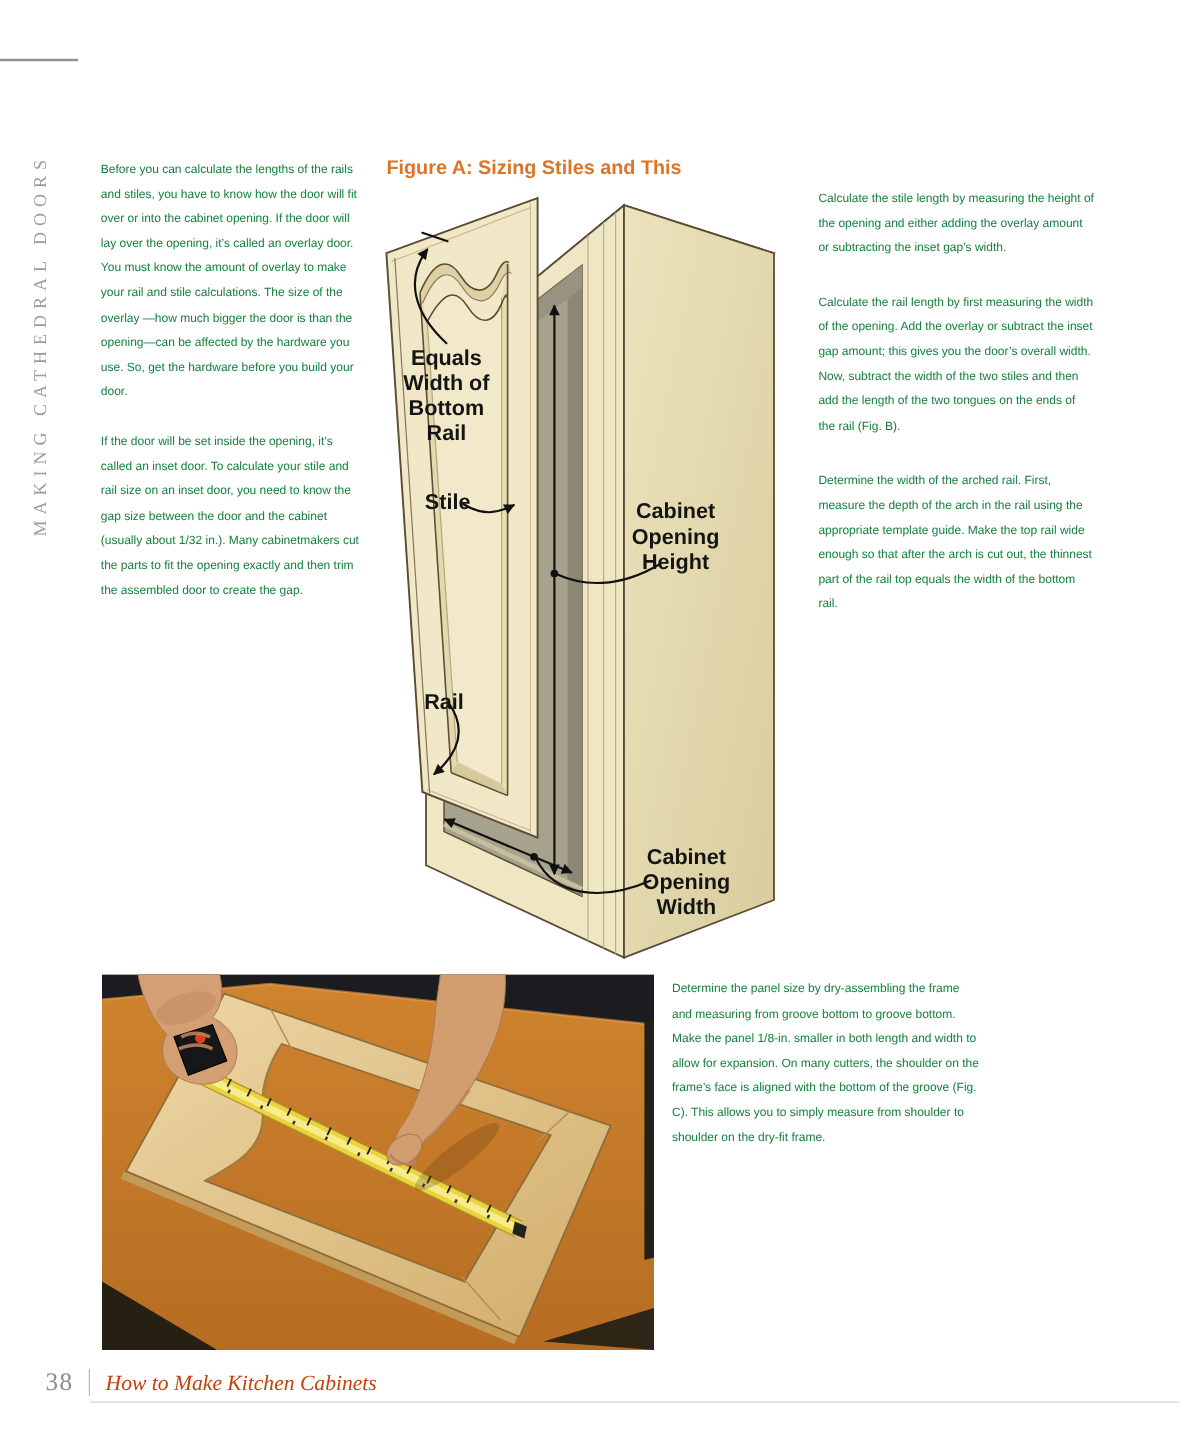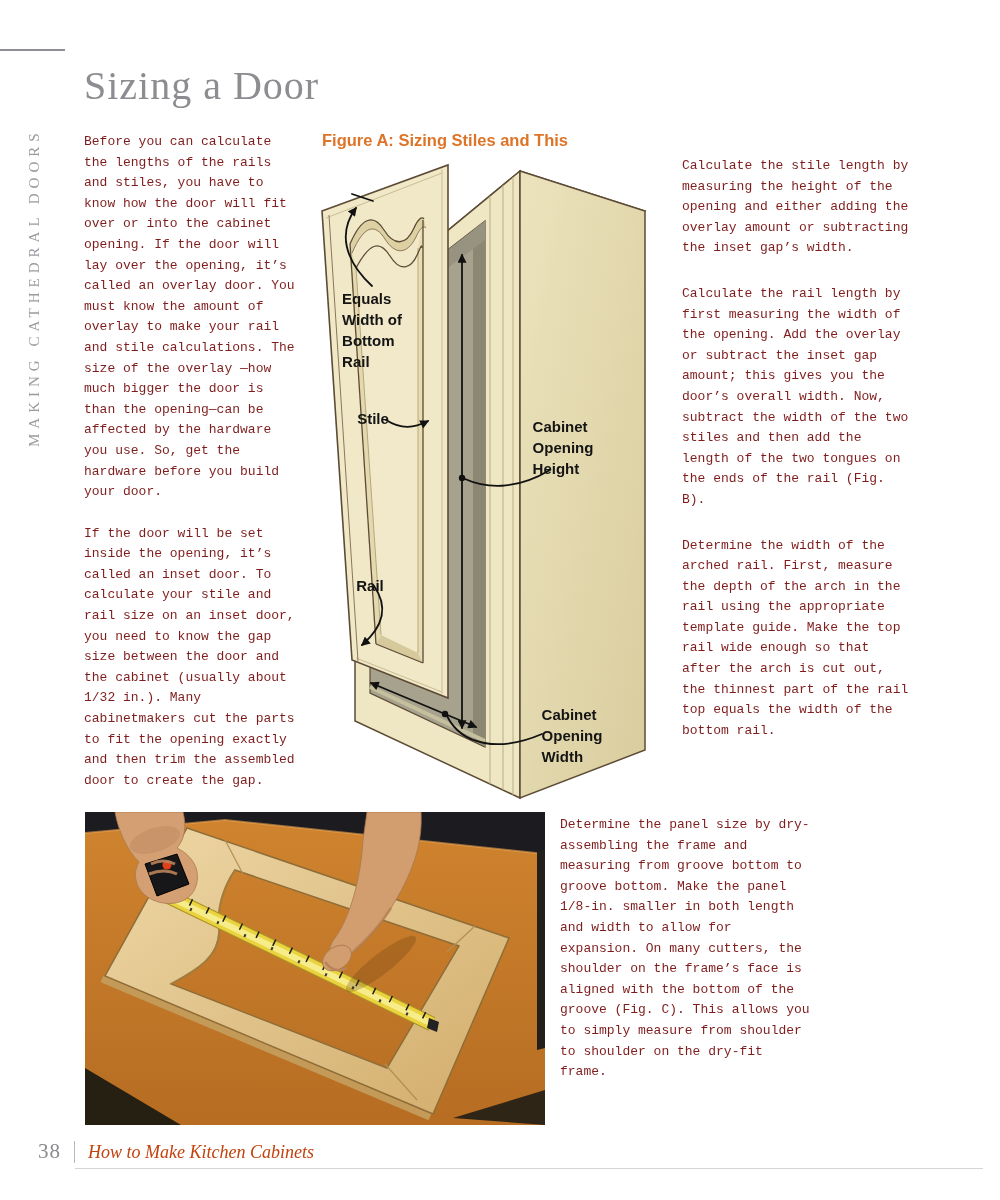--- a/index.html
+++ b/index.html
@@ -5,49 +5,48 @@
   html,body{margin:0;padding:0;background:#ffffff;}
   .page{position:relative;width:1000px;height:1200px;background:#ffffff;overflow:hidden;
         font-family:"Liberation Sans",sans-serif;color:#1a1a1a;}
   .toprule{position:absolute;left:0;top:49px;width:65px;height:2px;background:#8f8f94;}
   .sidebar-vert{position:absolute;left:26px;top:62px;height:385px;
         writing-mode:vertical-rl;transform:rotate(180deg);
         font-family:"Liberation Serif",serif;font-size:15px;letter-spacing:5px;
         color:#9b9ba1;white-space:nowrap;}
   .page-title{position:absolute;left:84px;top:62px;font-family:"Liberation Serif",serif;
         font-weight:400;font-size:40px;color:#8c8c91;letter-spacing:1px;margin:0;}
-  .col{position:absolute;font-size:13px;line-height:20.6px;color:#7f1d1d;font-family:Liberation Mono, monospace;}
+  .col{position:absolute;font-size:10px;line-height:20.6px;color:#15803d;}
   .col p{margin:0 0 21px 0;}
   .col-left{left:84px;top:132px;width:218px;}
   .col-right{left:682px;top:156px;width:230px;}
   .col-right p{margin:0 0 25px 0;}
   .col-bottom{left:560px;top:815px;width:256px;}
   .figure-area{position:absolute;left:310px;top:131px;width:352px;height:684px;}
   .figure-heading{position:absolute;left:12px;top:0;font-size:16.5px;font-weight:bold;color:#dd7428;}
   .figure-area svg{position:absolute;left:0;top:27px;}
-  .fig-label{position:absolute;transform:translateX(-50%);
-        font-size:15px;font-weight:600;color:#141414;line-height:21px;white-space:pre-line;}
+  .fig-label{position:absolute;transform:translateX(-50%);text-align:center;
+        font-size:18px;font-weight:600;color:#141414;line-height:21px;white-space:pre-line;}
   .photo{position:absolute;left:85px;top:812px;width:460px;height:313px;}
   .footer{position:absolute;left:38px;top:1139px;display:flex;align-items:baseline;
         font-family:"Liberation Serif",serif;color:#8a8a8f;}
   .footer .pnum{font-size:21px;letter-spacing:1px;}
   .footer .fdiv{width:1px;height:22px;background:#b9b9bd;margin:0 13px;align-self:center;}
   .footer .ftitle{font-size:18px;font-style:italic;color:#c2410c;}
   .footer-rule{position:absolute;left:75px;top:1168px;width:908px;height:1px;background:#d4d4d6;}
 </style>
 </head>
 <body>
 
 <div class="page">
 
   <div class="toprule"></div>
 
   <div class="sidebar-vert">MAKING CATHEDRAL DOORS</div>
 
-  <h1 class="page-title">Sizing a Door</h1>
 
   <div class="col col-left">
     <p>Before you can calculate the lengths of the rails and stiles, you have to know how the door will fit over or into the cabinet opening. If the door will lay over the opening, it’s called an overlay door. You must know the amount of overlay to make your rail and stile calculations. The size of the overlay —how much bigger the door is than the opening—can be affected by the hardware you use. So, get the hardware before you build your door.</p>
     <p>If the door will be set inside the opening, it’s called an inset door. To calculate your stile and rail size on an inset door, you need to know the gap size between the door and the cabinet (usually about 1/32 in.). Many cabinetmakers cut the parts to fit the opening exactly and then trim the assembled door to create the gap.</p>
   </div>
 
   <div class="col col-right">
     <p>Calculate the stile length by measuring the height of the opening and either adding the overlay amount or subtracting the inset gap’s width.</p>
     <p>Calculate the rail length by first measuring the width of the opening. Add the overlay or subtract the inset gap amount; this gives you the door’s overall width. Now, subtract the width of the two stiles and then add the length of the two tongues on the ends of the rail (Fig. B).</p>
     <p>Determine the width of the arched rail. First, measure the depth of the arch in the rail using the appropriate template guide. Make the top rail wide enough so that after the arch is cut out, the thinnest part of the rail top equals the width of the bottom rail.</p>

